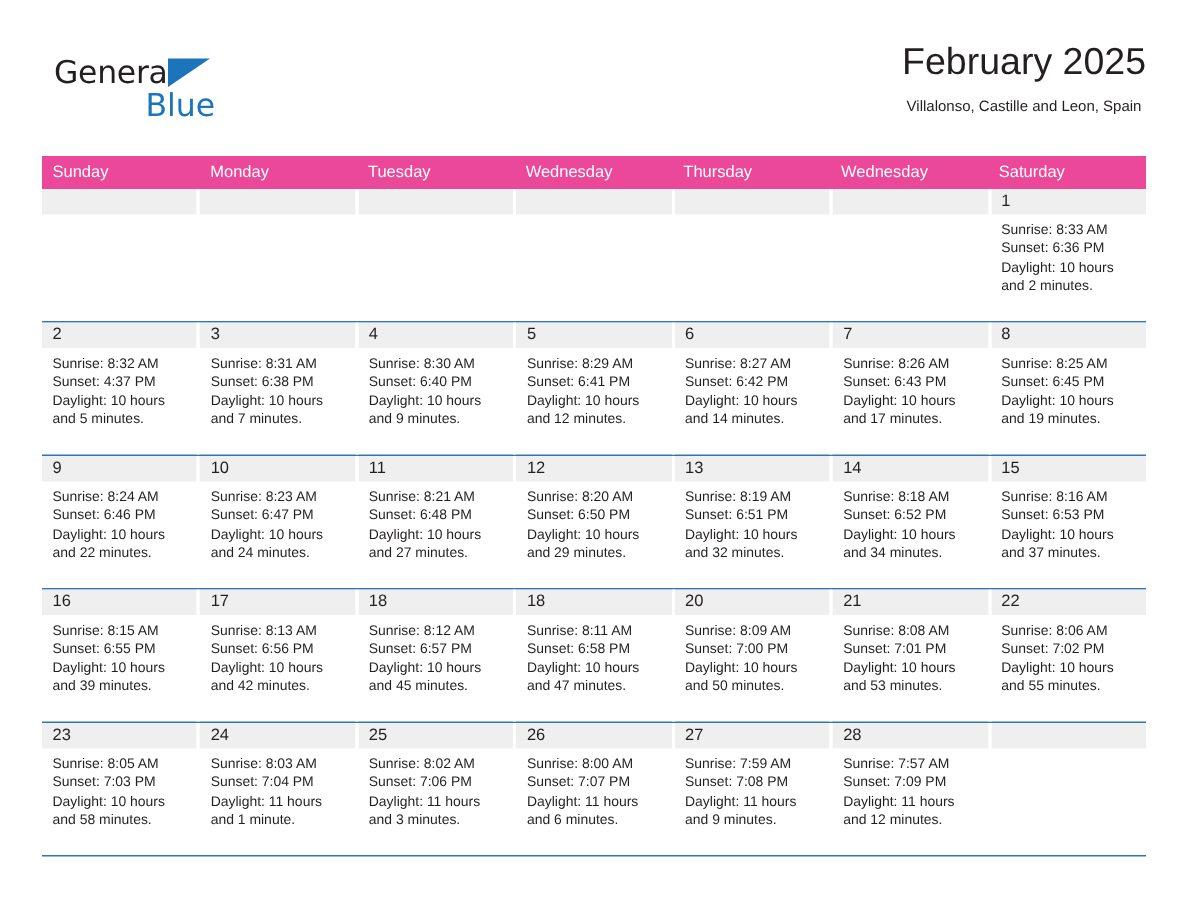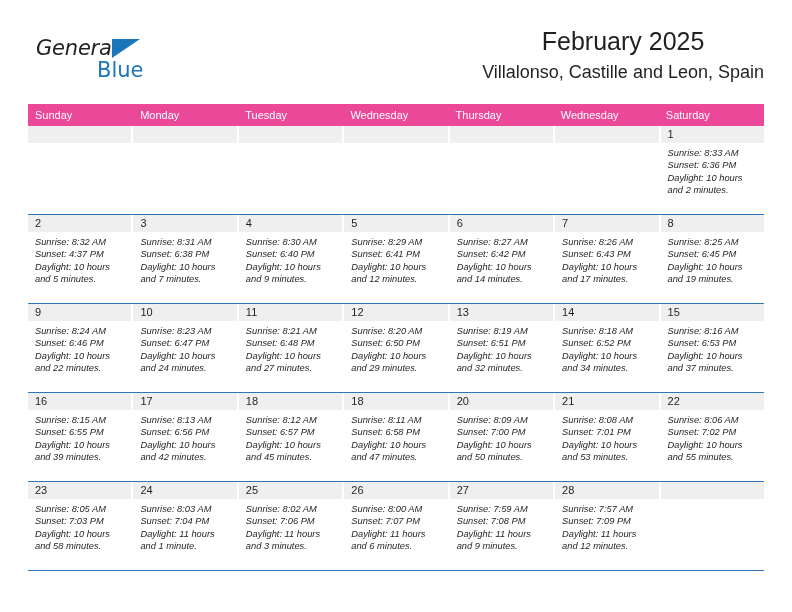--- a/index.html
+++ b/index.html
@@ -38,21 +38,20 @@
   }
   .logo-general {
     position: absolute;
     left: 0;
     top: 0;
     font-size: 21px;
     letter-spacing: -0.2px;
     color: #231f20;
     font-family: "DejaVu Sans", sans-serif;
     font-weight: 400;
-    font-style: italic;
   }
   .logo-tri {
     position: absolute;
     left: 76px;
     top: 3px;
     width: 0;
     height: 0;
     border-left: 28px solid #1b75bb;
     border-bottom: 19px solid transparent;
   }
@@ -71,21 +70,21 @@
     top: 0;
     text-align: center;
   }
   .cal-title {
     font-size: 25px;
     color: #231f20;
     line-height: 30px;
     white-space: nowrap;
   }
   .cal-subtitle {
-    font-size: 18px;
+    font-size: 10px;
     color: #231f20;
     line-height: 20px;
     margin-top: 6px;
     white-space: nowrap;
   }
 
   
   .calendar {
     position: absolute;
     left: 28px;
@@ -132,21 +131,20 @@
     color: #231f20;
     box-sizing: border-box;
   }
   .cell.empty .daynum { background: #efefef; }
 
   .info {
     padding: 4px 6px 0 7px;
     font-size: 9.3px;
     line-height: 12.4px;
     color: #231f20;
-    font-style: italic;
   }
   .info div { white-space: nowrap; }
   .info .daylight { white-space: normal; }
 </style>
 </head>
 <body>
 
 <div class="page">
 
   <div class="top">

